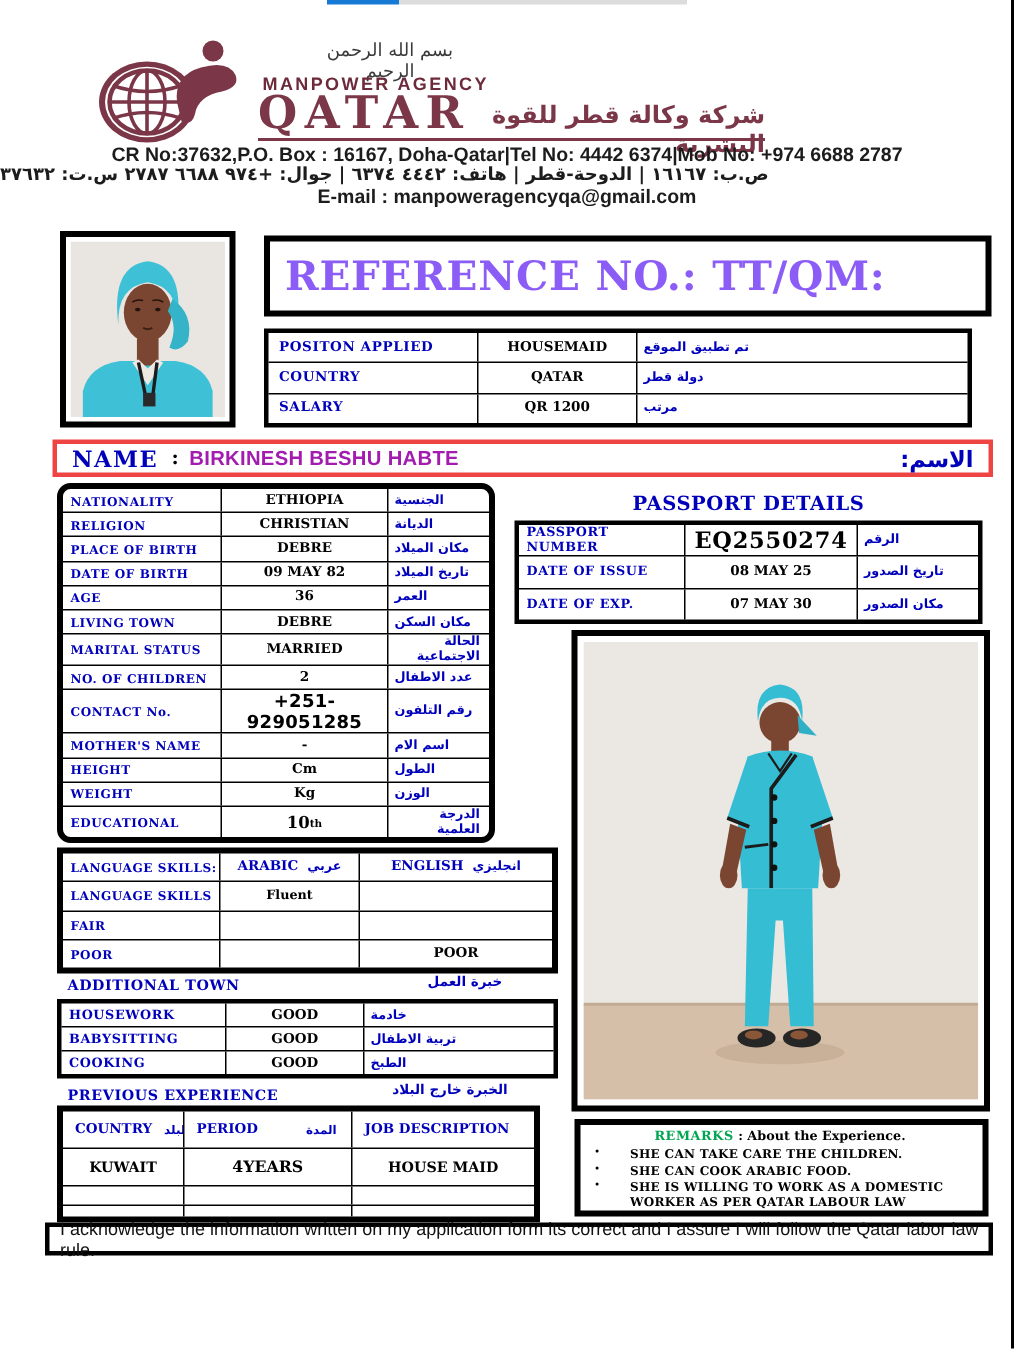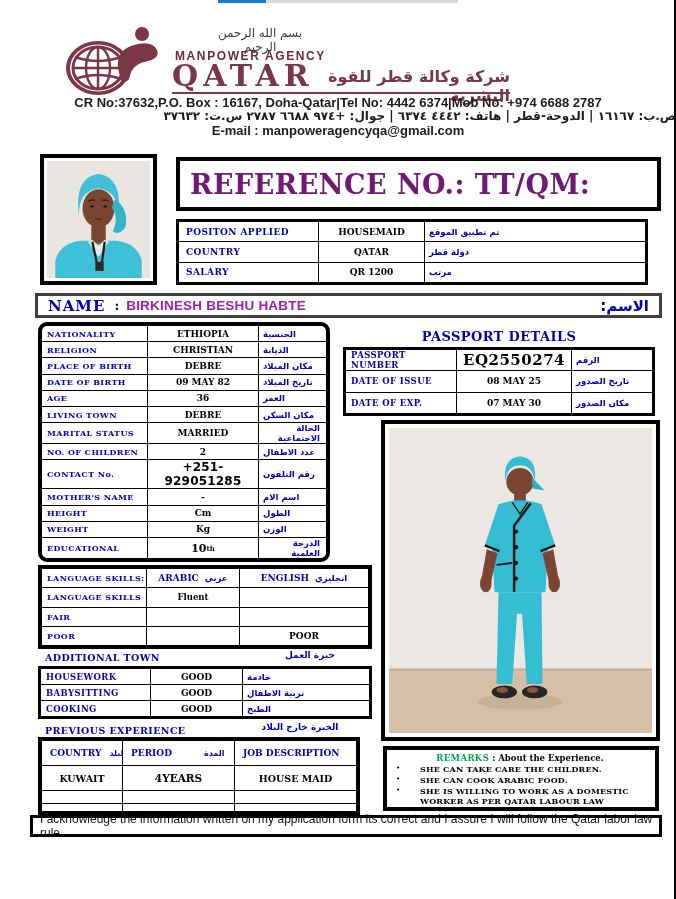--- a/index.html
+++ b/index.html
@@ -14,33 +14,33 @@
   .right-edge  { right:0; top:0; width:2px; height:899px; background:#000; }
 
   
   .logo-svg   { left:58px; top:24px; width:114px; height:74px; }
   .bismillah  { left:200px; top:26px; width:120px; text-align:center; font-size:12px; color:#3a3a3a; }
   .agency-line{ left:175px; top:49px; font-family:"Liberation Sans", sans-serif; font-weight:700; font-size:12px; letter-spacing:1.6px; color:#6d2a3a; }
   .agency-name{ left:172px; top:58px; font-weight:bold; font-size:30px; letter-spacing:5px; color:#7b3648; }
   .agency-ar  { left:292px; top:67px; width:218px; text-align:right; direction:rtl; font-weight:bold; font-size:16px; color:#7b3648; }
   .brand-underline { left:172px; top:92px; width:338px; height:2px; background:#7b3648; }
   .contact-en { left:0; top:95px; width:676px; text-align:center; font-family:"Liberation Sans", sans-serif; font-weight:700; font-size:13px; color:#1c1c1c; }
-  .contact-ar { left:0; top:109px; width:676px; text-align:right; direction:rtl; font-weight:700; font-size:12px; color:#1c1c1c; }
+  .contact-ar { left:0; top:109px; width:676px; text-align:left; direction:rtl; font-weight:700; font-size:12px; color:#1c1c1c; }
   .email-line { left:0; top:123px; width:676px; text-align:center; font-family:"Liberation Sans", sans-serif; font-weight:700; font-size:13px; color:#1c1c1c; }
   .ar { font-family:"DejaVu Sans", sans-serif; }
 
   
   .headshot-frame { left:40px; top:154px; width:117px; height:131px; border:4px solid #000; background:#fff; padding:3px; }
   .headshot-frame svg { width:100%; height:100%; display:block; }
   .body-frame { left:381px; top:420px; width:279px; height:321px; border:4px solid #000; background:#fff; padding:4px; }
   .body-frame svg { width:100%; height:100%; display:block; }
 
   
   .ref-box { left:176px; top:157px; width:485px; height:54px; border:4px solid #000; display:flex; align-items:center; padding-left:10px; }
-  .ref-title { font-weight:bold; font-size:27px; letter-spacing:0.5px; color:#701a75; }
+  .ref-title { font-weight:bold; font-size:27px; letter-spacing:0.5px; color:#8b5cf6; }
 
   
   .tbl { border:3px solid #000; display:flex; flex-direction:column; background:#fff; }
   .tr  { display:flex; flex:1; }
   .tr + .tr { border-top:1.5px solid #000; }
   .td  { display:flex; align-items:center; overflow:hidden; }
   .td + .td { border-left:1.5px solid #000; }
   .lbl { color:#0000bb; font-weight:bold; font-size:8px; letter-spacing:0.4px; padding-left:5px; }
   .val { justify-content:center; font-weight:bold; font-size:9px; color:#000; text-align:center; }
   .arx { justify-content:flex-end; direction:rtl; padding-left:4px; padding-right:6px; color:#0000bb; font-weight:bold; font-size:8.5px; font-family:"DejaVu Sans", sans-serif; }
@@ -88,21 +88,21 @@
   .exp-hr { height:24px; }
   .exp-r1 { height:25px; }
   .exp-sm { height:13px; }
   .exp-last { flex:1 !important; }
   .exp-hcell { gap:8px; padding-left:8px; color:#0000bb; font-weight:bold; font-size:9px; }
   .exp-hcell .ar { font-size:8px; }
   .exp-vcell { justify-content:center; font-weight:bold; font-size:9.5px; }
   .p4y { font-size:10.5px; }
 
   
-  .name-bar { left:35px; top:293px; width:627px; height:25px; border:3px solid #404040; display:flex; align-items:center; padding:0 10px; background:#fff; }
+  .name-bar { left:35px; top:293px; width:627px; height:25px; border:3px solid #ef4444; display:flex; align-items:center; padding:0 10px; background:#fff; }
   .name-lbl { color:#0000bb; font-weight:bold; font-size:15px; letter-spacing:1px; }
   .name-sep { font-weight:bold; font-size:13px; margin:0 7px 0 9px; }
   .name-val { font-family:"Liberation Sans", sans-serif; font-weight:bold; font-size:13.5px; letter-spacing:0.2px; color:#a21caf; }
   .name-ar  { margin-left:auto; direction:rtl; color:#0000bb; font-weight:bold; font-size:15px; }
 
   
   .remarks-box { left:383px; top:746px; width:276px; height:65px; border:4px solid #000; padding:3px 6px 0 4px; background:#fff; }
   .remarks-title { text-align:center; font-size:8.5px; margin-bottom:1px; }
   .remarks-title .g { color:#00a651; font-weight:bold; letter-spacing:0.4px; }
   .remarks-title .b { color:#000; font-weight:bold; }

